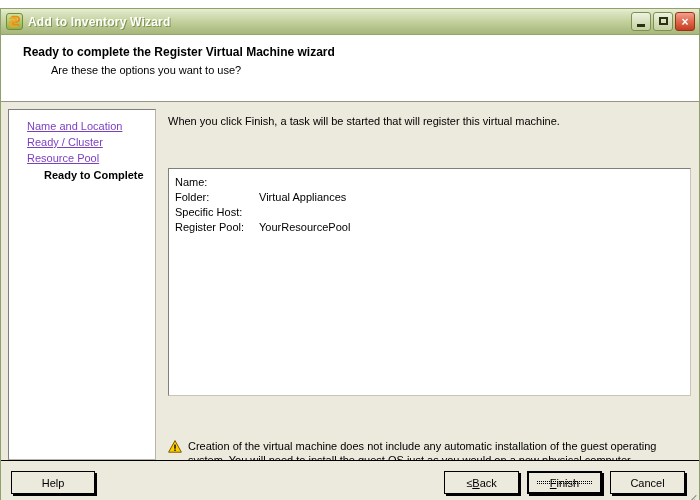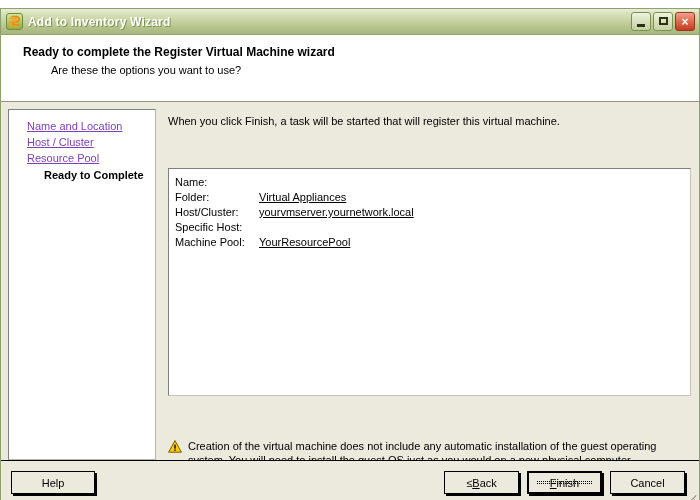--- a/index.html
+++ b/index.html
@@ -214,21 +214,21 @@
     overflow: hidden;
     margin-right: 0;
   }
   .opt-row {
     display: flex;
     line-height: 15px;
     font-size: 11px;
     white-space: nowrap;
   }
   .opt-label { width: 84px; flex: 0 0 84px; }
-  .opt-value { flex: 1 1 auto; text-decoration: underline; }
+  .opt-value { flex: 1 1 auto; }
 
   
   #warning {
     display: flex;
     margin-top: 15px;
     padding-right: 6px;
   }
   #warn-icon {
     flex: 0 0 20px;
     width: 20px;
@@ -331,47 +331,43 @@
 
     <div id="header">
       <div id="header-title">Ready to complete the Register Virtual Machine wizard</div>
       <div id="header-sub">Are these the options you want to use?</div>
     </div>
 
     <div id="body">
 
       <div id="sidebar">
         <a class="nav-link" href="#">Name and Location</a>
-        <a class="nav-link" href="#">Host / Cluster</a>
+        <a class="nav-link" href="#">Ready / Cluster</a>
         <a class="nav-link" href="#">Resource Pool</a>
         <span class="nav-current">Ready to Complete</span>
       </div>
 
       <div id="content">
         <div class="intro-line">When you click Finish, a task will be started that will register this virtual machine.</div>
 
         <div id="options-box">
           <div class="opt-row">
             <span class="opt-label">Name:</span>
             <span class="opt-value"></span>
           </div>
           <div class="opt-row">
             <span class="opt-label">Folder:</span>
             <span class="opt-value">Virtual Appliances</span>
           </div>
           <div class="opt-row">
-            <span class="opt-label">Host/Cluster:</span>
-            <span class="opt-value">yourvmserver.yournetwork.local</span>
-          </div>
-          <div class="opt-row">
             <span class="opt-label">Specific Host:</span>
             <span class="opt-value"></span>
           </div>
           <div class="opt-row">
-            <span class="opt-label">Machine Pool:</span>
+            <span class="opt-label">Register Pool:</span>
             <span class="opt-value">YourResourcePool</span>
           </div>
         </div>
 
         <div id="warning">
           <div id="warn-icon">
             <svg width="14" height="13" viewBox="0 0 14 13">
               <path d="M7 0.6 L13.4 12.2 L0.6 12.2 Z" fill="#FFCC00" stroke="#7a5c00" stroke-width="1"></path>
               <rect x="6.3" y="4.6" width="1.4" height="4.1" fill="#000000"></rect>
               <rect x="6.3" y="9.5" width="1.4" height="1.4" fill="#000000"></rect>

